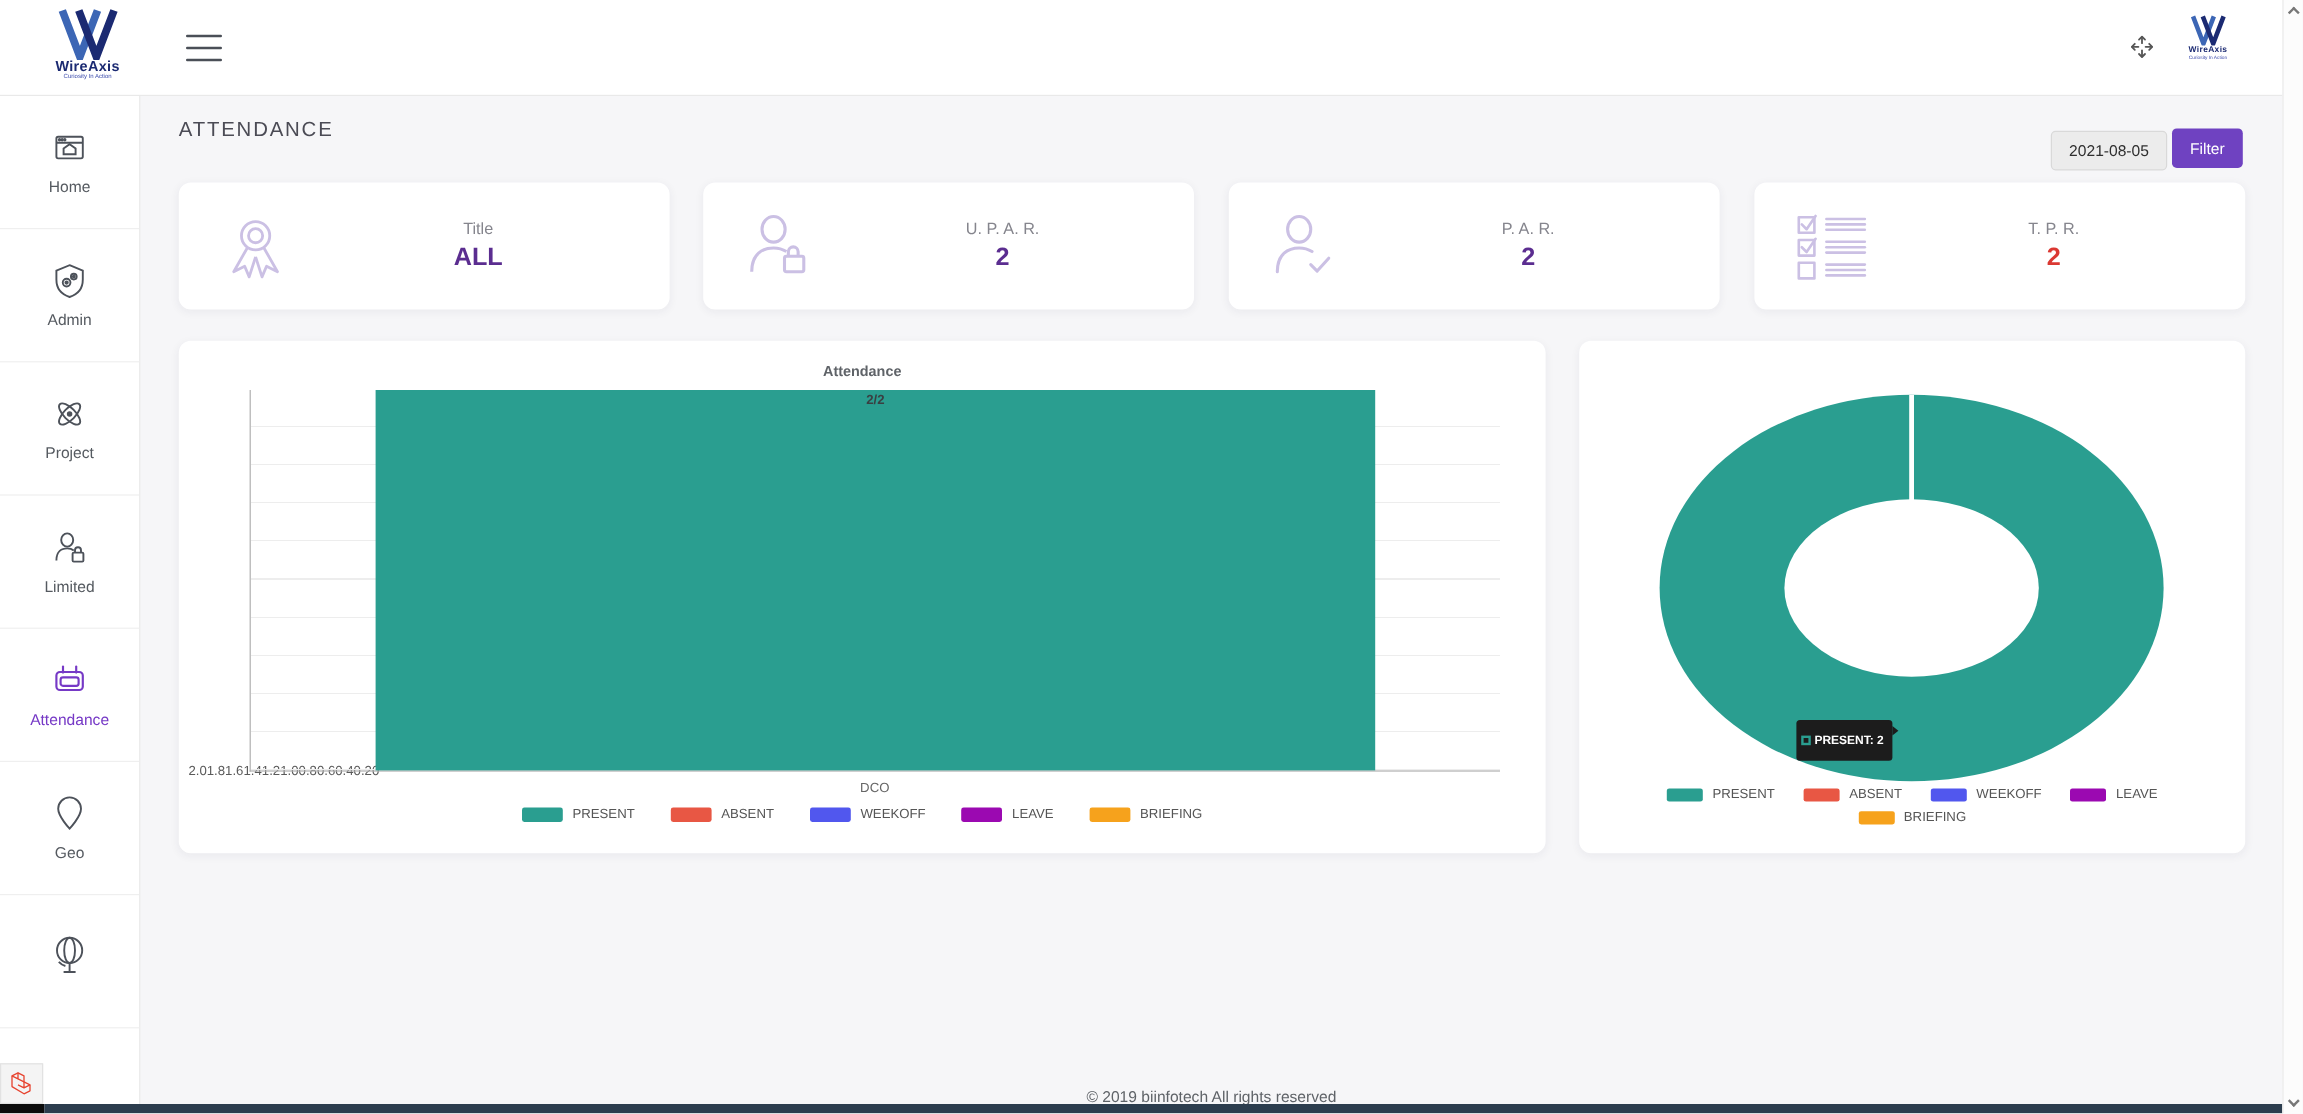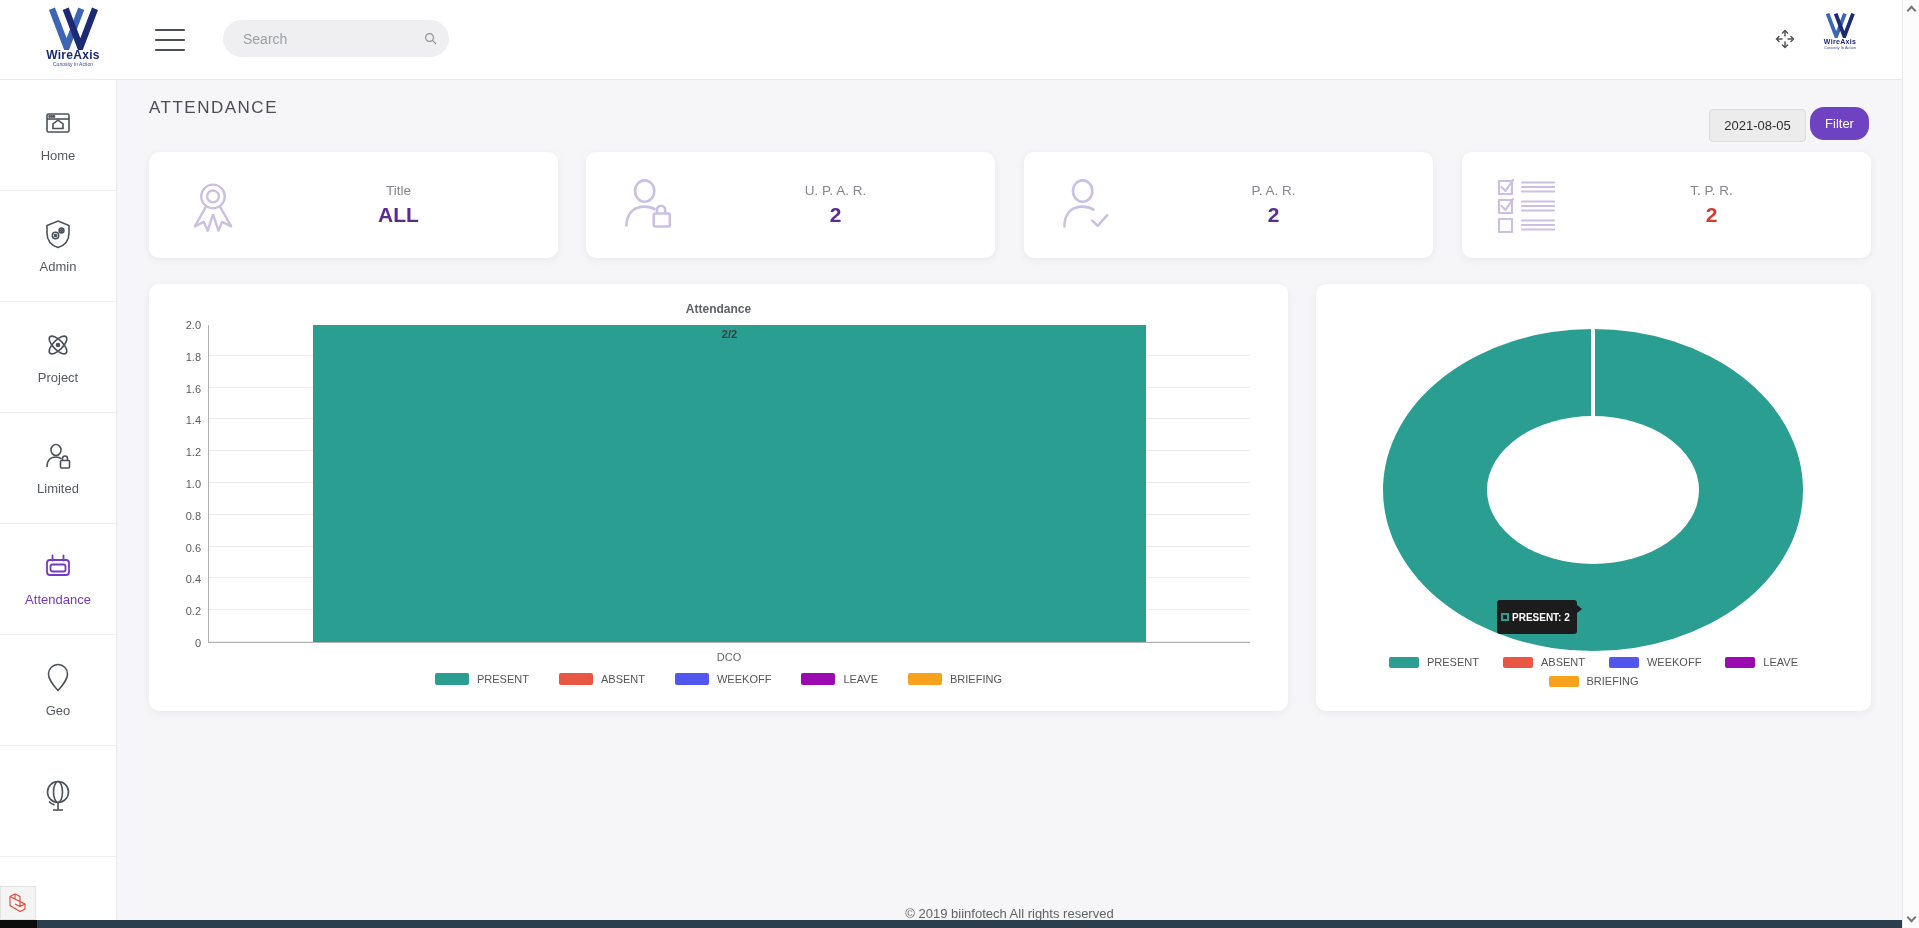--- a/index.html
+++ b/index.html
@@ -27,37 +27,37 @@
   .side-item { height:111px; border-bottom:1px solid #efefef; display:flex; flex-direction:column; align-items:center; justify-content:center; gap:9px; cursor:pointer; color:#555a60; }
   .side-item .lbl { font-size:13px; }
   .side-item svg { stroke:#4d525a; }
   .side-item.active { color:#7639c6; }
   .side-item.active svg { stroke:#7639c6; }
 
   
   .main { position:absolute; left:117px; top:80px; width:1785px; height:848px; }
   .page-title { position:absolute; left:32px; top:18px; font-size:17px; letter-spacing:1.5px; color:#4b4b55; }
   .date-input { position:absolute; left:1592px; top:29px; width:97px; height:33px; background:#ececec; border:1px solid #d9d9d9; border-radius:4px; text-align:center; font-size:13px; color:#2e2e2e; font-family:"Liberation Sans", sans-serif; }
-  .filter-btn { position:absolute; left:1693px; top:27px; width:59px; height:33px; background:#6f42c1; color:#fff; border:none; border-radius:14px; font-size:13px; cursor:pointer; font-family:"Liberation Sans", sans-serif; }
+  .filter-btn { position:absolute; left:1693px; top:27px; width:59px; height:33px; background:#6f42c1; color:#fff; border:none; border-radius:4px; font-size:13px; cursor:pointer; font-family:"Liberation Sans", sans-serif; }
 
   .card { position:absolute; background:#fff; border-radius:10px; box-shadow:0 2px 8px rgba(40,40,60,.06); }
   .stat-card { top:72px; width:409px; height:106px; }
   .stat-icon { position:absolute; left:34px; top:50%; transform:translateY(-50%); }
   .stat-text { position:absolute; left:110px; right:20px; top:50%; transform:translateY(-50%); text-align:center; }
   .stat-label { font-size:13.5px; color:#85858d; margin-bottom:5px; }
   .stat-value { font-size:21px; font-weight:bold; }
   .val-purple { color:#5b2d90; }
   .val-red { color:#db3832; }
 
   
   .bar-card { left:32px; top:204px; width:1139px; height:427px; }
   .chart-title { position:absolute; top:18px; left:0; width:100%; text-align:center; font-size:12px; font-weight:bold; color:#5f6368; }
   .plot { position:absolute; left:59px; top:41px; width:1042px; height:318px; border-left:1px solid #b0b0b0; border-bottom:1px solid #b0b0b0;
           background-image:repeating-linear-gradient(to top, #ededed 0px, #ededed 1px, transparent 1px, transparent 31.8px); }
-  .yaxis { position:absolute; left:8px; top:34px; width:44px; height:332px; display:flex; flex-direction:column; justify-content:space-between; align-items:flex-end; }
+  .yaxis { position:absolute; left:8px; top:34px; width:44px; height:332px; display:flex; flex-direction:row; justify-content:space-between; align-items:flex-end; }
   .yaxis span { font-size:11px; color:#5a5a5a; line-height:14px; }
   .bar { position:absolute; left:10%; width:80%; top:0; bottom:0; background:#2a9e90; }
   .bar-label { position:absolute; top:3px; left:0; width:100%; text-align:center; font-size:11px; font-weight:bold; color:#3a3f42; }
   .xlabel { position:absolute; left:59px; width:1042px; top:367px; text-align:center; font-size:11px; color:#666; }
   .legend-row { position:absolute; left:0; width:100%; display:flex; justify-content:center; gap:30px; }
   .bar-legend { top:389px; }
   .legend-item { display:flex; align-items:center; gap:8px; font-size:11px; color:#555; }
   .sw { width:34px; height:12px; border-radius:2px; display:inline-block; }
   .sw.small { width:30px; height:11px; }
   .sw-present { background:#2a9e90; } .sw-absent { background:#e85744; } .sw-weekoff { background:#5157ee; }
@@ -100,27 +100,20 @@
       <div class="logo-brand">WireAxis</div>
       <div class="logo-tagline">Curiosity In Action</div>
     </div>
 
     <div class="hamburger">
       <span></span>
         <span></span>
         <span></span>
     </div>
 
-    <div class="search-pill">
-      <input type="text" placeholder="Search" style="">
-      <svg width="19" height="19" viewBox="0 0 20 20">
-        <circle cx="8.5" cy="8.5" r="6" fill="none" stroke="#8a8f98" stroke-width="1.8"></circle>
-        <line x1="13" y1="13" x2="18" y2="18" stroke="#8a8f98" stroke-width="1.8" stroke-linecap="round"></line>
-      </svg>
-    </div>
 
     <div class="expand-btn">
       <svg width="26" height="26" viewBox="0 0 26 26" fill="none" stroke="#555" stroke-width="1.5" stroke-linecap="round" stroke-linejoin="round">
         <line x1="13" y1="5" x2="13" y2="10"></line>
           <path d="M10.5 7 L13 4.5 L15.5 7"></path>
         <line x1="13" y1="21" x2="13" y2="16"></line>
           <path d="M10.5 19 L13 21.5 L15.5 19"></path>
         <line x1="5" y1="13" x2="10" y2="13"></line>
           <path d="M7 10.5 L4.5 13 L7 15.5"></path>
         <line x1="21" y1="13" x2="16" y2="13"></line>

